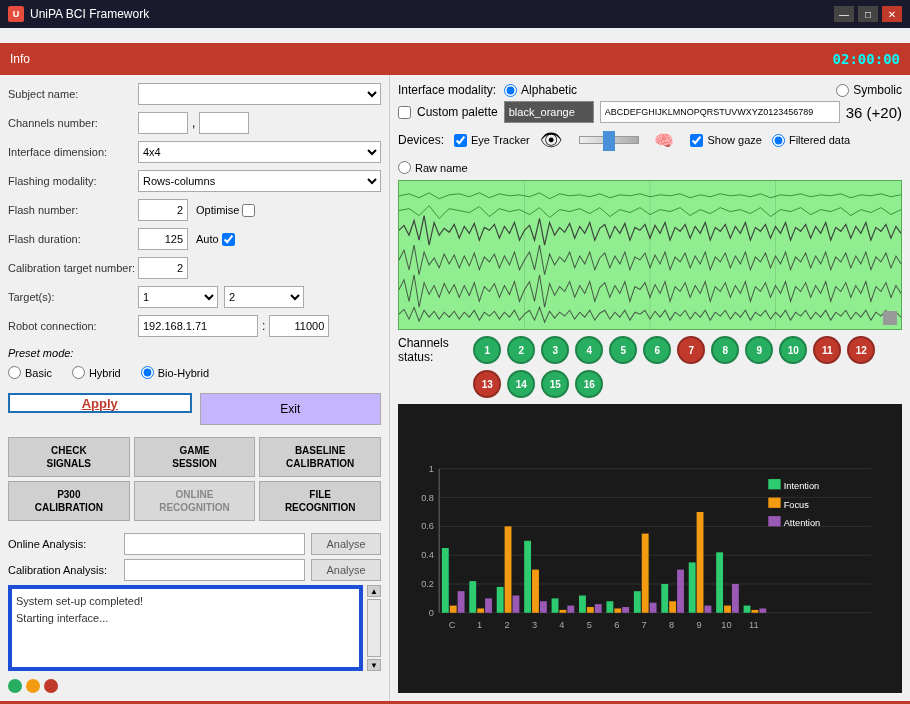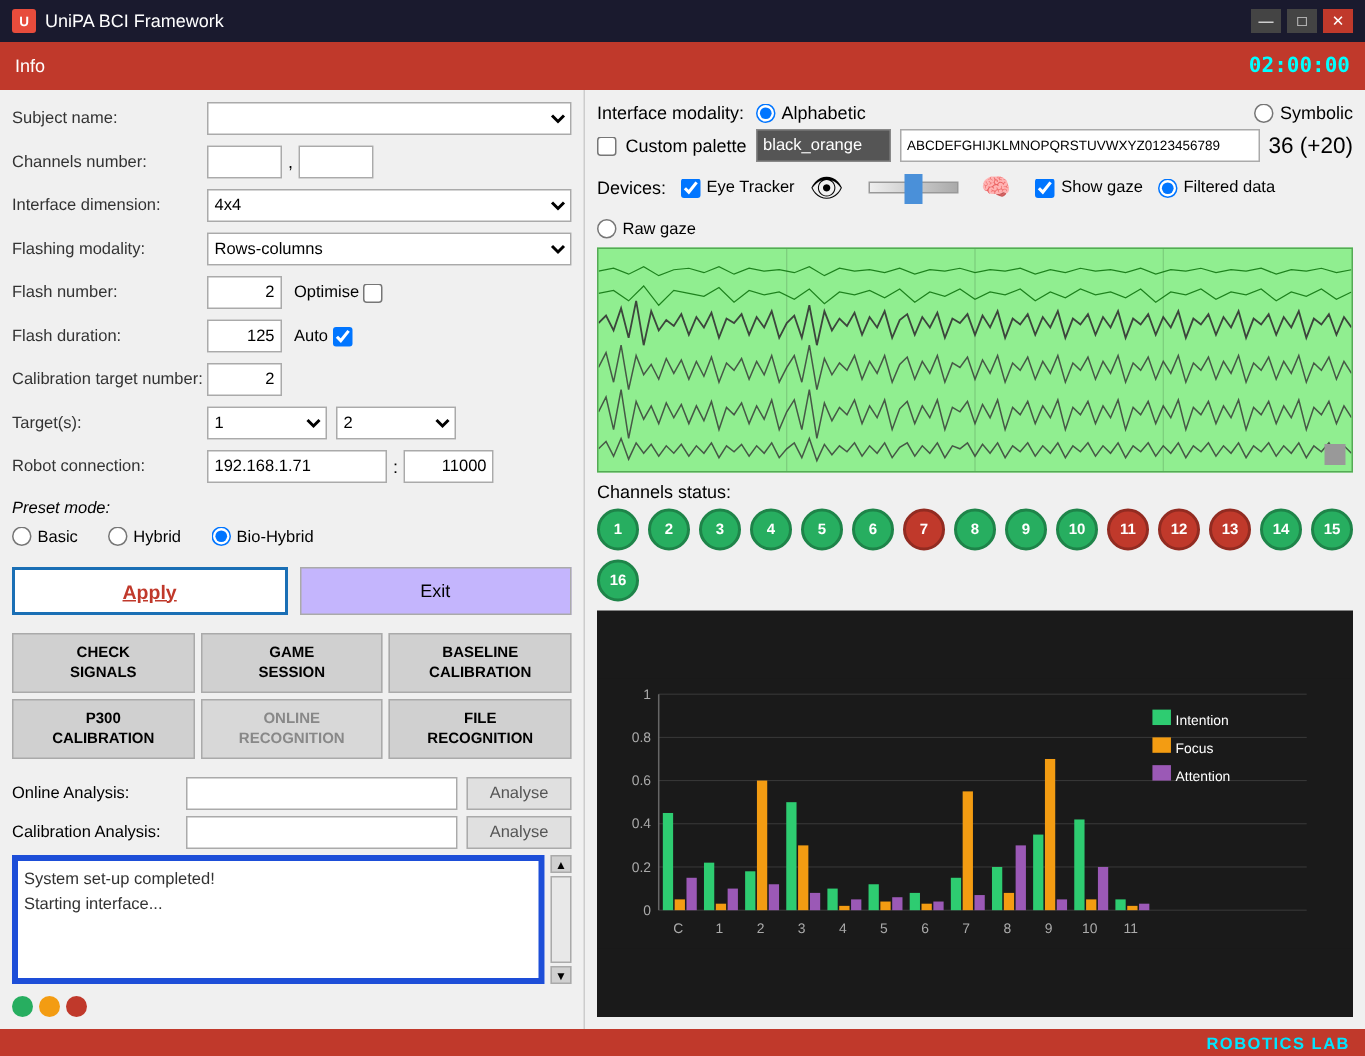--- a/index.html
+++ b/index.html
@@ -23,20 +23,21 @@
 
     
     .app-header {
       background: #c0392b;
       color: white;
       display: flex;
       align-items: center;
       justify-content: space-between;
       padding: 16px 10px;
       height: 30px;
+      margin-top: 15px;
     }
     .timer { color: #00ffff; font-weight: bold; font-size: 14px; font-family: monospace; }
 
     
     .main-layout {
       display: flex;
       height: calc(704px - 28px - 30px - 20px);
     }
 
     
@@ -94,21 +95,21 @@
     }
     .radio-item { display: flex; align-items: center; gap: 4px; font-size: 11px; }
 
     .btn-row {
       display: flex;
       gap: 8px;
       margin: 4px 0;
     }
     .btn-apply {
       flex: 1;
-      height: 32px;
+      height: 20px;
       background: white;
       border: 2px solid #1a6fb5;
       color: #c0392b;
       font-weight: bold;
       font-size: 13px;
       cursor: pointer;
       text-decoration: underline;
     }
     .btn-exit {
       flex: 1;
@@ -241,21 +242,21 @@
       background: #90ee90;
       border: 1px solid #5a5;
       height: 150px;
       position: relative;
       overflow: hidden;
     }
 
     
     .channels-section {
       display: flex;
-      flex-direction: column;
+      flex-direction: row;
       gap: 4px;
     }
     .channels-label { font-size: 12px; font-weight: normal; }
     .channels-circles {
       display: flex;
       gap: 6px;
       flex-wrap: wrap;
     }
     .channel-circle {
       width: 28px;
@@ -513,21 +514,21 @@
         <label class="device-item" style="margin-left:6px;">
           <input type="checkbox" checked="" style="">
           <span>Show gaze</span>
         </label>
         <label class="device-item">
           <input type="radio" name="datatype" checked="" style="">
           <span>Filtered data</span>
         </label>
         <label class="device-item">
           <input type="radio" name="datatype" style="">
-          <span>Raw gaze</span>
+          <span>Raw name</span>
         </label>
       </div>
     </div>
 
     <div class="eeg-chart">
       <svg class="eeg-svg" viewBox="0 0 500 150" preserveAspectRatio="none">
 
         <line x1="125" y1="0" x2="125" y2="150" stroke="#70b870" stroke-width="0.5"></line>
         <line x1="250" y1="0" x2="250" y2="150" stroke="#70b870" stroke-width="0.5"></line>
         <line x1="375" y1="0" x2="375" y2="150" stroke="#70b870" stroke-width="0.5"></line>

